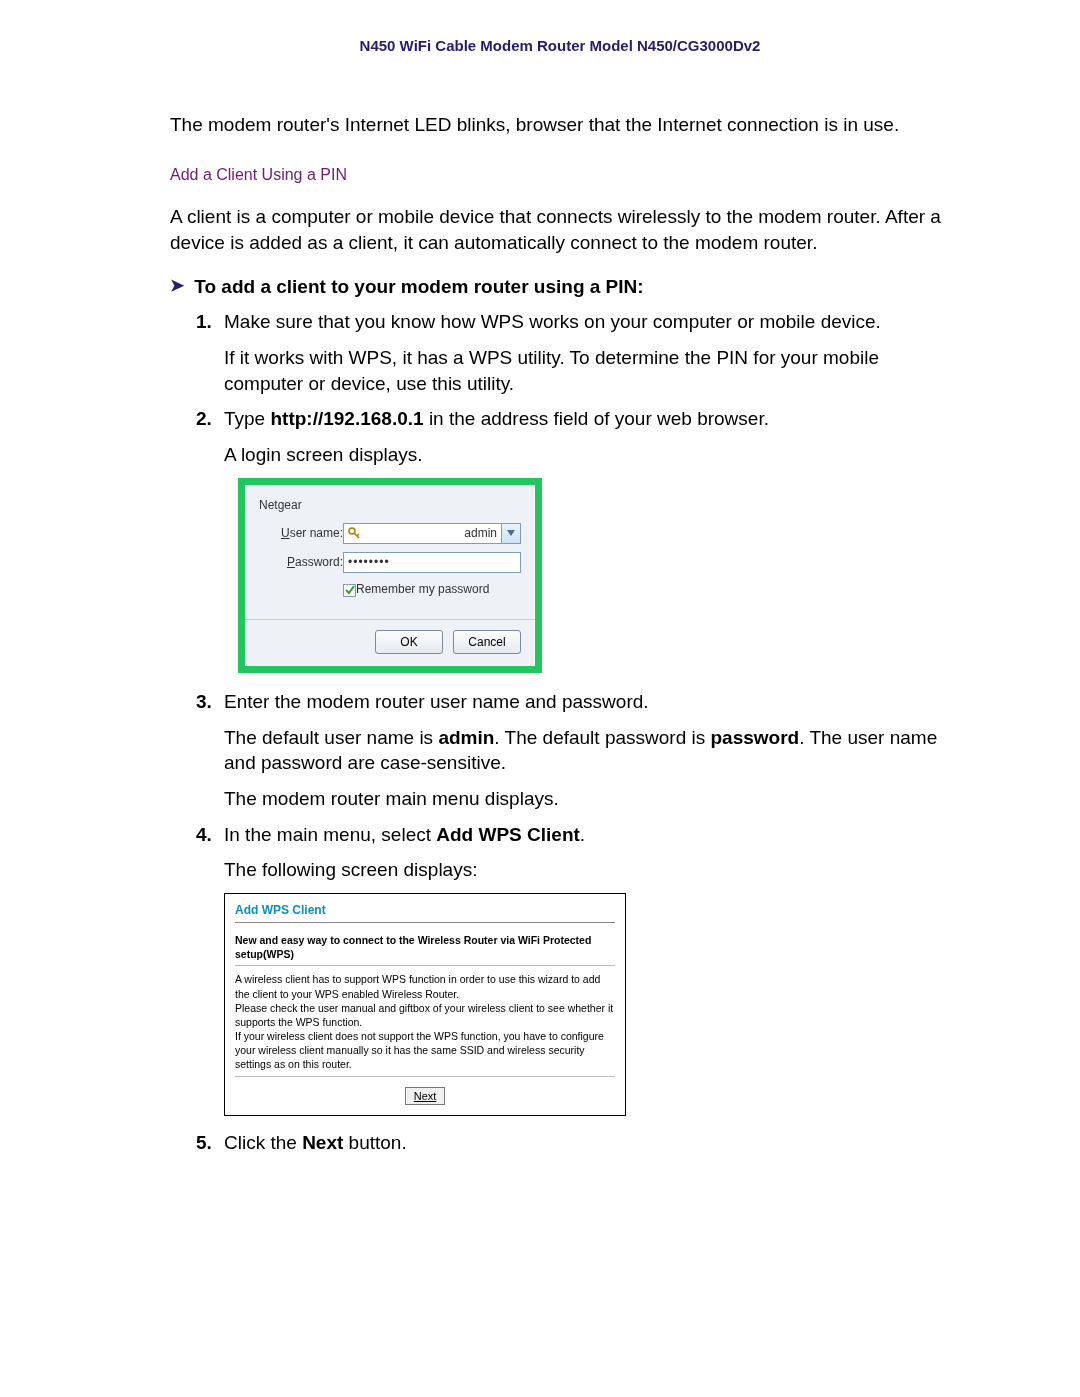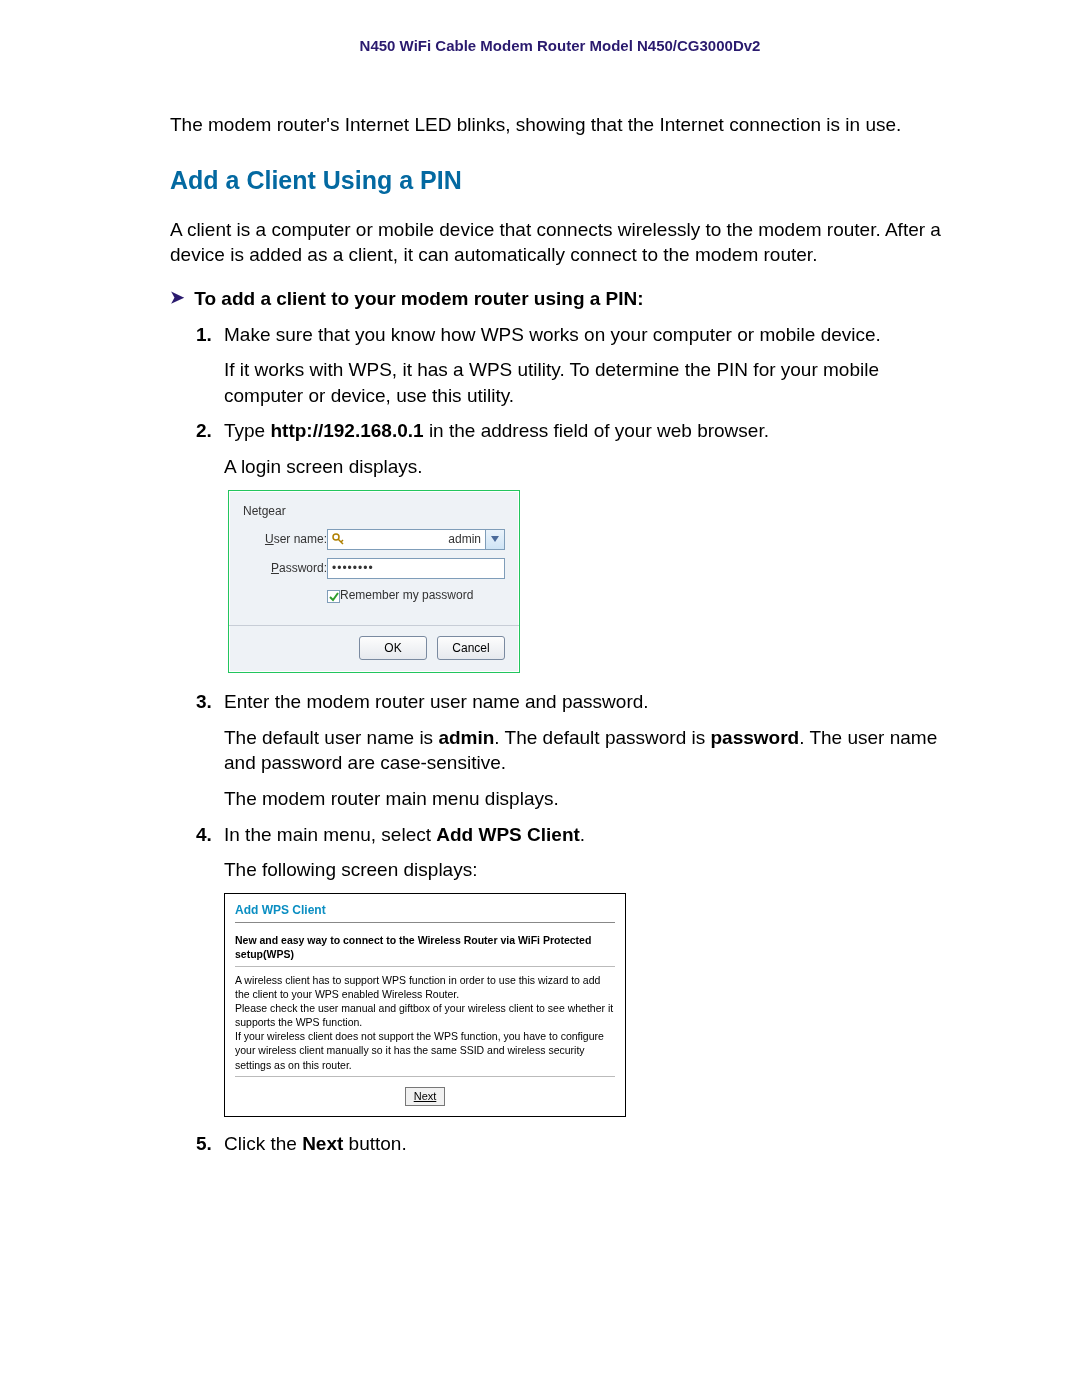--- a/index.html
+++ b/index.html
@@ -20,23 +20,23 @@
   }
   .doc-header {
     text-align: center;
     font-weight: bold;
     color: #2a1a6e;
     font-size: 15px;
     margin-bottom: 56px;
   }
   .intro-para { margin-bottom: 26px; }
   .section-heading {
-    color: #0369a1;
-    font-weight: bold;
-    font-size: 25px;
+    color: #701a75;
+    font-weight: normal;
+    font-size: 16px;
     margin: 0 0 6px 0;
   }
   .section-desc { margin-bottom: 18px; }
   .task-line {
     display: flex;
     align-items: center;
     gap: 10px;
     font-weight: bold;
     margin-bottom: 10px;
   }
@@ -60,25 +60,25 @@
     left: 0;
     top: 0;
     font-weight: bold;
   }
   ol.steps p { margin: 0 0 10px 0; }
   .bold { font-weight: bold; text-align: center; }
 
   
   .login-dialog {
     width: 290px;
-    border: 1px solid #22c55e;
+    border: 7px solid #22c55e;
     background: #eef2f6;
     font-size: 12px;
     color: #333;
-    margin: 6px 0 16px 4px;
+    margin: 6px 0 16px 14px;
     box-shadow: inset 0 0 0 1px #ffffff;
   }
   .login-body { padding: 12px 14px 10px 14px; }
   .login-title { margin-bottom: 10px; }
   .login-row {
     display: flex;
     align-items: center;
     margin-bottom: 8px;
     text-align: right;
   }
@@ -168,21 +168,21 @@
     text-align:center; color:#2a1a6e; font-weight:bold; font-size:15px;
   }
 </style>
 </head>
 <body>
 
 <div class="page">
 
   <div class="doc-header">N450 WiFi Cable Modem Router Model N450/CG3000Dv2</div>
 
-  <p class="intro-para">The modem router's Internet LED blinks, showing that the Internet connection is in use.</p>
+  <p class="intro-para">The modem router's Internet LED blinks, browser that the Internet connection is in use.</p>
 
   <div class="section-heading">Add a Client Using a PIN</div>
   <p class="section-desc">A client is a computer or mobile device that connects wirelessly to the modem router. After a device is added as a client, it can automatically connect to the modem router.</p>
 
   <div class="task-line">
     <span class="task-arrow">➤</span>
     <span>To add a client to your modem router using a PIN:</span>
   </div>
 
   <ol class="steps">

